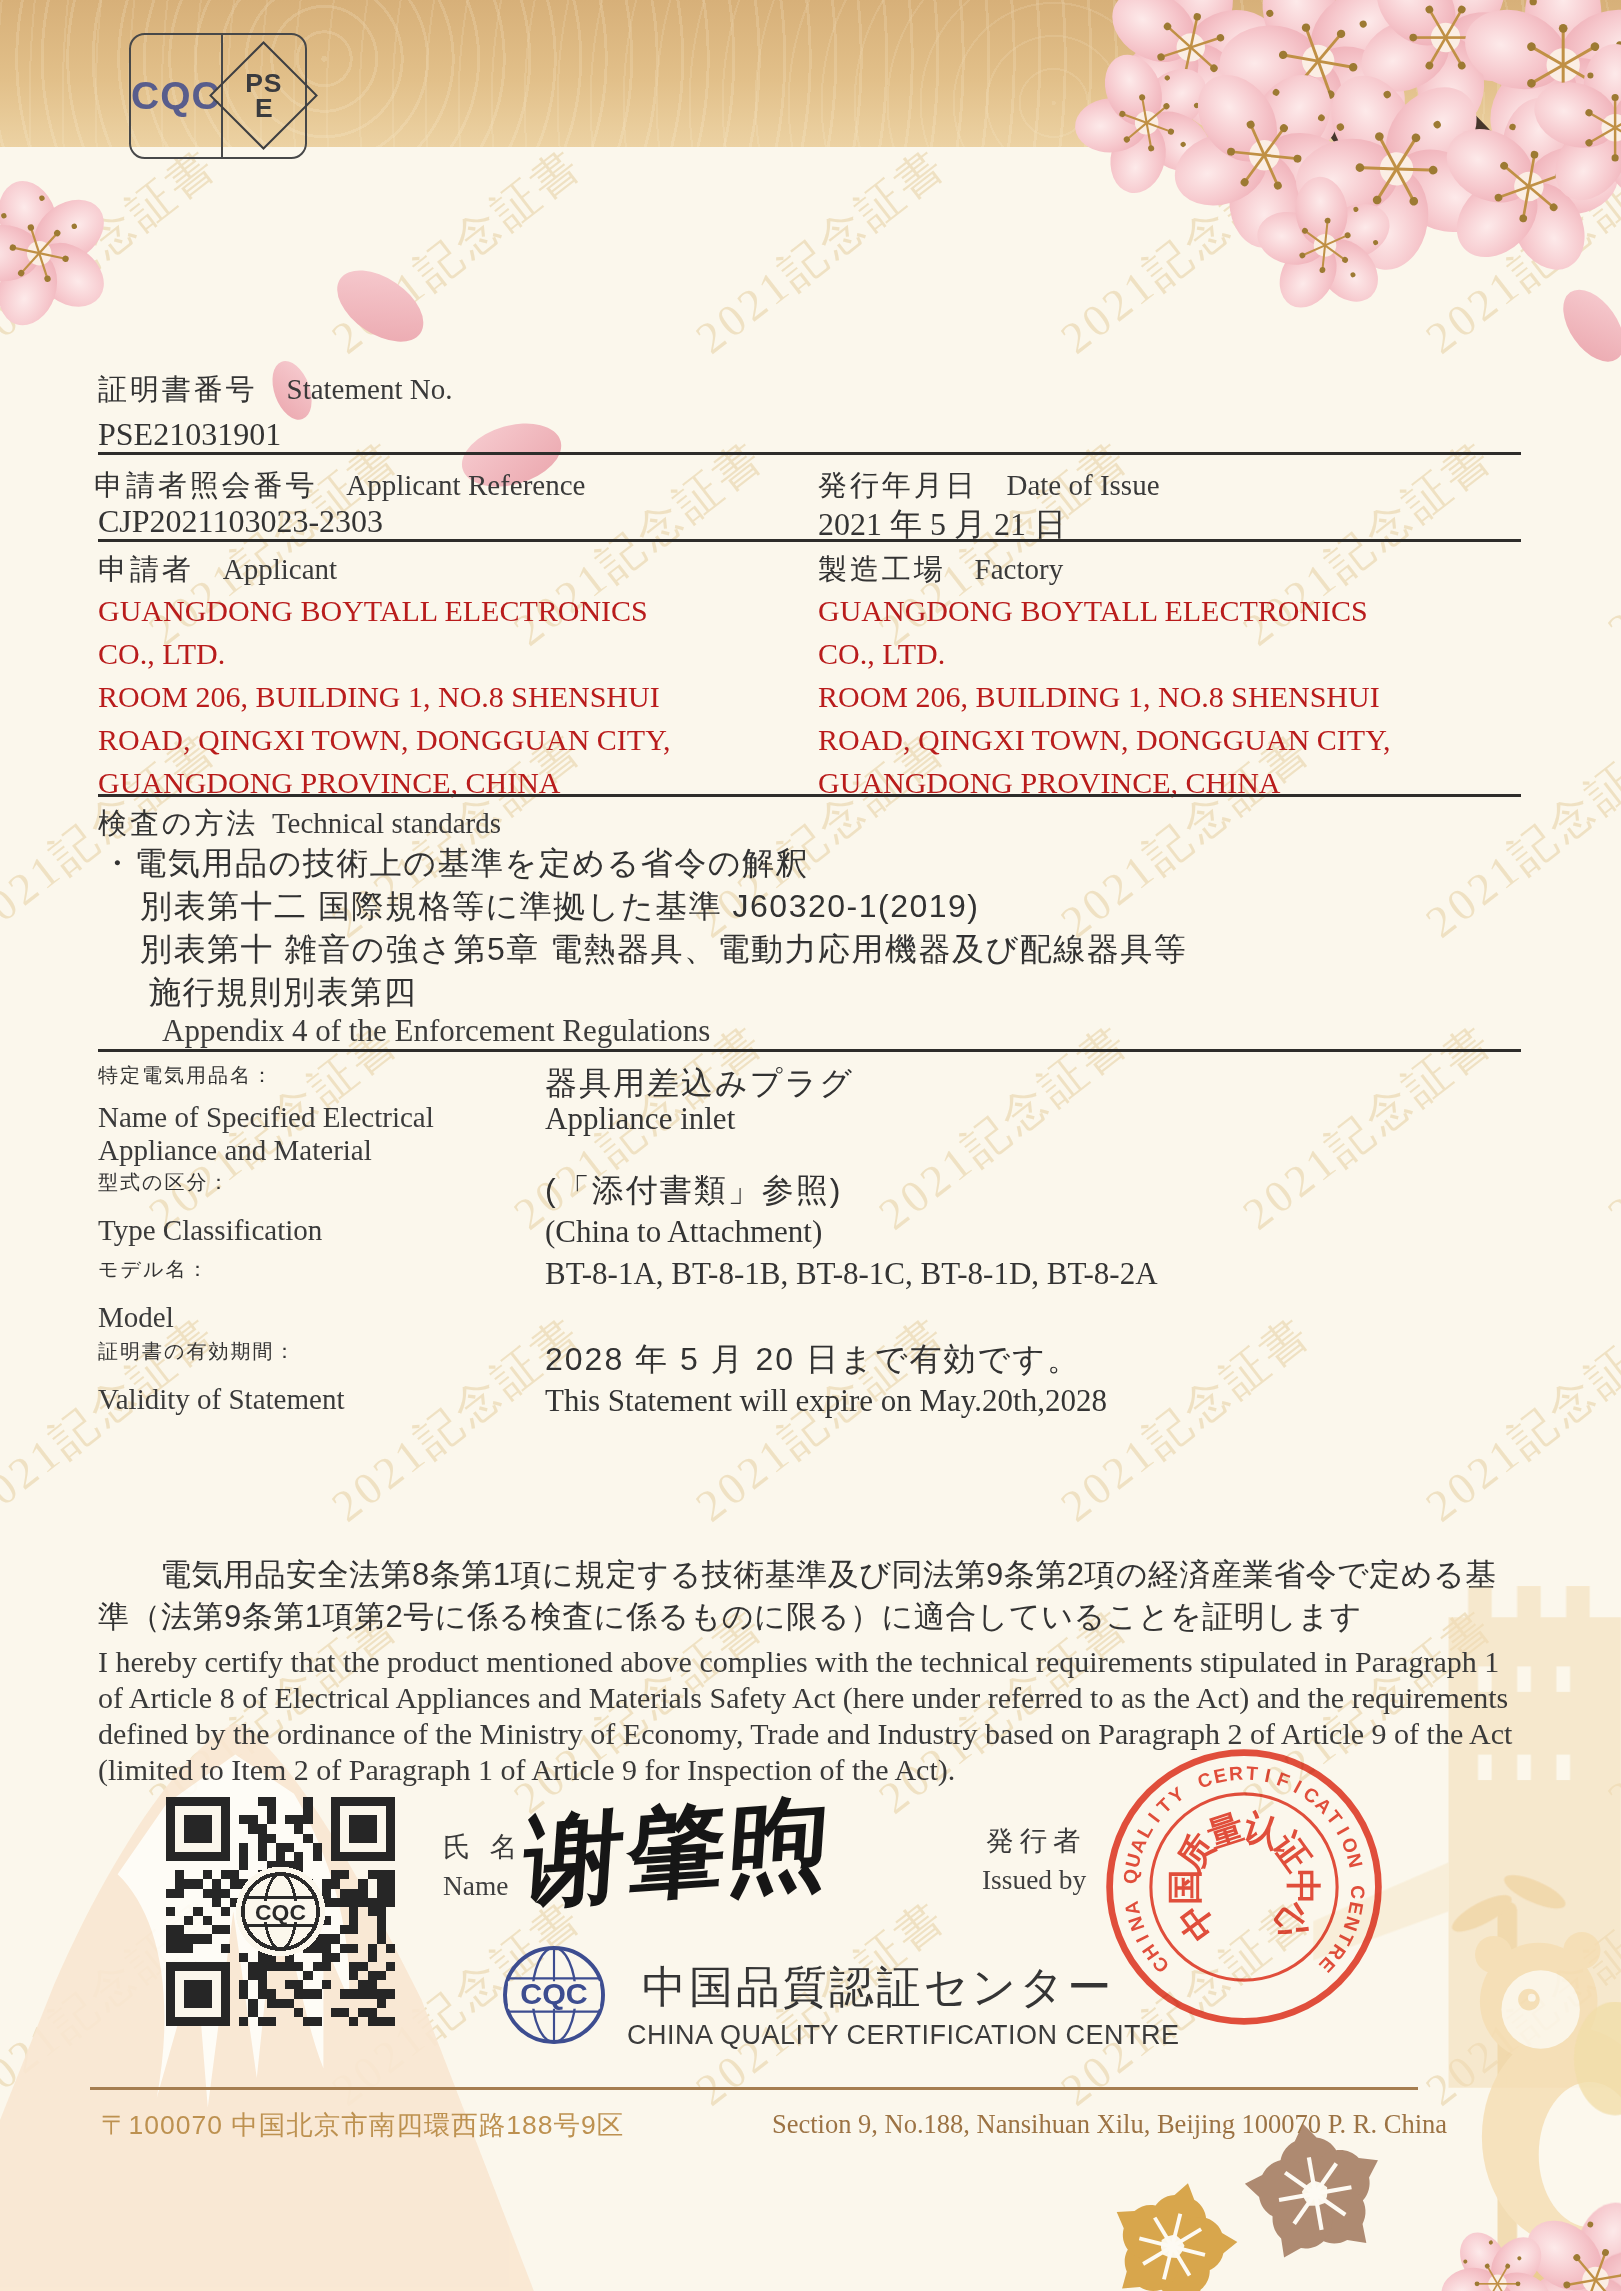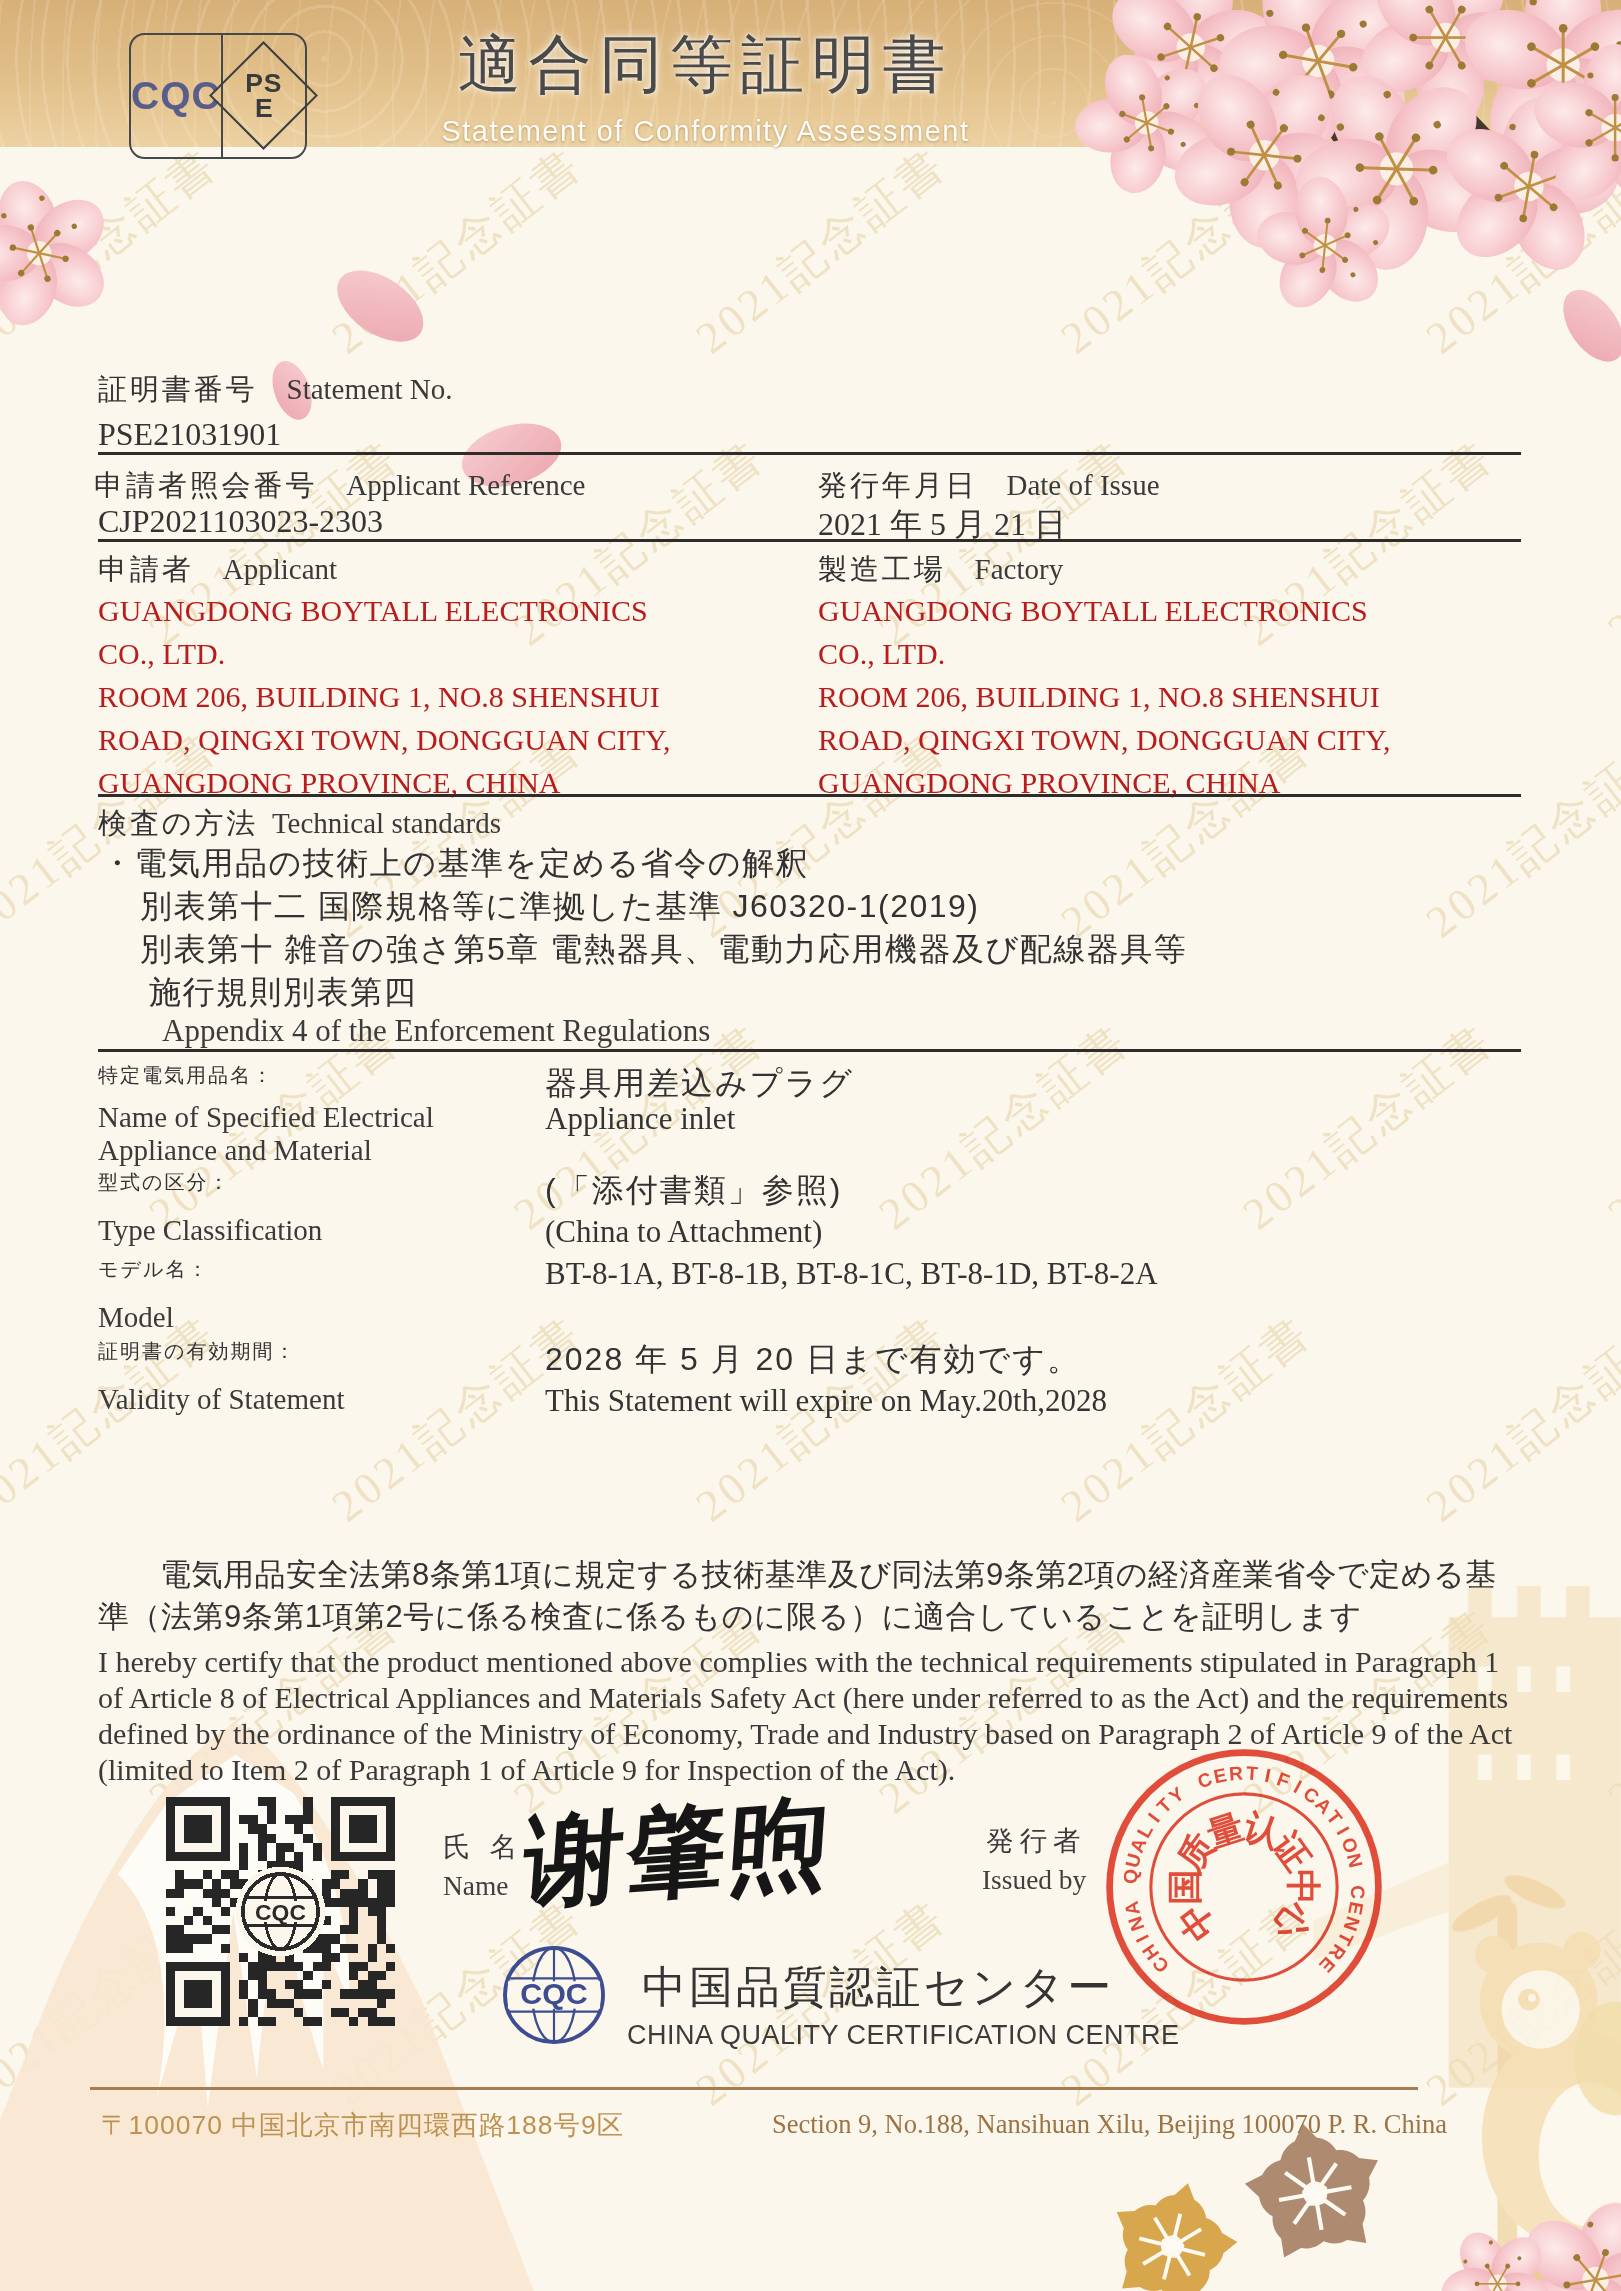--- a/index.html
+++ b/index.html
@@ -240,24 +240,20 @@
 
   <div class="logo-box">
     <div class="cqc-cell">CQC</div>
     <div class="pse-cell">
       <div class="diamond"></div>
       <div class="pse-letters">
         <span class="pse-top">PS</span>
         <span class="pse-bottom">E</span>
       </div>
     </div>
-  </div>
-  <div class="title-wrap">
-    <div class="cert-title">適合同等証明書</div>
-    <div class="cert-subtitle">Statement of Conformity Assessment</div>
   </div>
 
   <div class="content">
 
     <div class="abs field-label" style="left:98px;top:370px">
       <span class="jp">証明書番号</span><span class="en">Statement No.</span>
     </div>
     <div class="abs val en" style="left:98px;top:416px">PSE21031901</div>
     <div class="hline" style="top:452px"></div>
 

